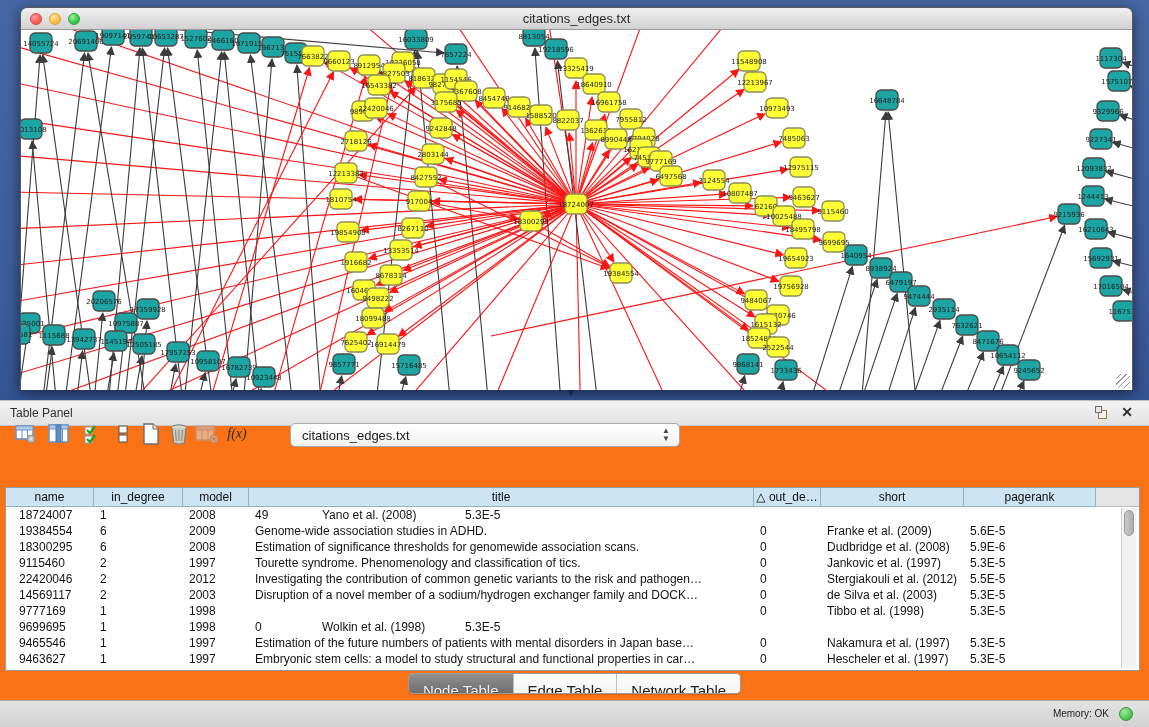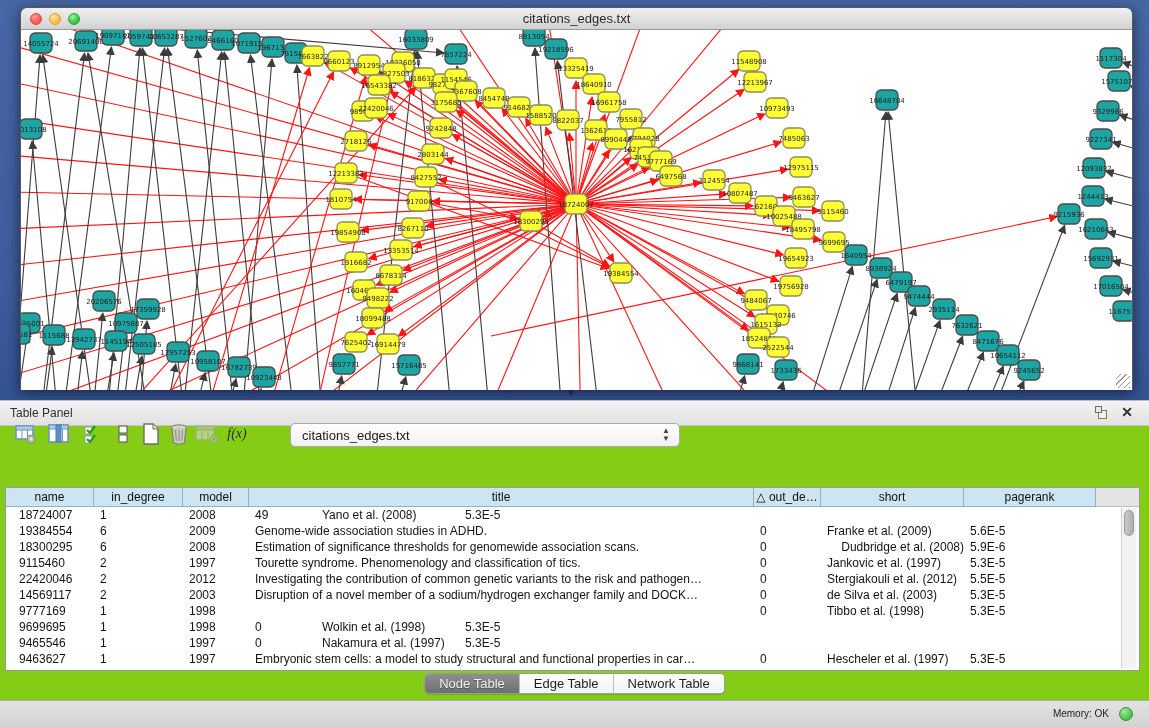--- a/index.html
+++ b/index.html
@@ -23,21 +23,21 @@
   .canvas { position:relative; width:100%; height:360px; background:#ffffff; overflow:hidden; }
   .canvas svg { position:absolute; left:0; top:0; }
   .grip { position:absolute; right:2px; bottom:2px; width:14px; height:14px;
     background:repeating-linear-gradient(135deg,transparent 0 3px,#9a9a9a 3px 4px); }
 
   .split-handle { position:absolute; left:566px; top:388px; color:#15254d;
     font-size:10px; line-height:10px; }
 
   
   .table-panel { position:absolute; left:0; top:400px; width:1149px; height:300px;
-    background:#84cc16; border-top:1px solid #bcbcbc; }
+    background:#f97316; border-top:1px solid #bcbcbc; }
   .panel-head { position:relative; height:25px;
     background:linear-gradient(180deg,#f3f3f3,#e2e2e2); border-bottom:1px solid #c6c6c6; }
   .panel-head .ptitle { position:absolute; left:10px; top:5px; font-size:12px; color:#303030; }
   .float-ic { position:absolute; right:40px; top:5px; width:14px; height:14px; }
   .float-ic .sq1 { position:absolute; left:3px; top:4px; width:9px; height:9px; border:1.5px solid #8a7c45; background:#f4f2e6; }
   .float-ic .sq2 { position:absolute; left:0; top:0; width:7px; height:7px; border:1.5px solid #6e6e6e; background:#e9e9e9; }
   .close-ic { position:absolute; right:16px; top:3px; font-size:14px; font-weight:bold; color:#2e2e2e; cursor:default; }
 
   .toolbar { position:absolute; left:0; top:12px; width:100%; height:44px; }
   .tb-btn { position:absolute; top:8px; width:26px; height:26px; display:flex;
@@ -62,21 +62,21 @@
     white-space:nowrap; overflow:hidden; }
   .td.c0 { padding-left:13px; }
   .vscroll { position:absolute; right:3px; top:20px; bottom:2px; width:15px;
     background:#f2f2f2; border-left:1px solid #d0d0d0; }
   .vthumb { position:absolute; left:2px; top:2px; width:10px; height:26px;
     background:linear-gradient(90deg,#c9c9c9,#adadad); border:1px solid #9a9a9a; border-radius:6px; }
 
   .tabs { position:absolute; left:0; top:272px; width:100%; height:22px; text-align:center; }
   .seg { display:inline-flex; height:21px; border:1px solid #9b9b9b; border-radius:5px;
     overflow:hidden; background:#fdfdfd; box-shadow:0 1px 1px rgba(0,0,0,.15); }
-  .seg .tab { padding:0 14px; font-size:13px; line-height:20px; color:#1e1e1e;
+  .seg .tab { padding:7px 14px; font-size:15px; line-height:20px; color:#1e1e1e;
     border-right:1px solid #bdbdbd; background:linear-gradient(180deg,#fefefe,#f3f3f3); }
   .seg .tab:last-child { border-right:none; }
   .seg .tab.active { background:linear-gradient(180deg,#8f8f8f,#6f6f6f); color:#f2f2f2;
     text-shadow:0 1px 1px rgba(0,0,0,.4); }
 
   .statusbar { position:absolute; left:0; bottom:0; width:1149px; height:27px;
     background:linear-gradient(180deg,#e3e3e3,#d2d2d2); border-top:1px solid #a8a8a8; }
   .mem { position:absolute; right:40px; top:7px; font-size:10px; color:#222; }
   .memdot { position:absolute; right:16px; top:6px; width:14px; height:14px; border-radius:50%;
     background:radial-gradient(circle at 35% 30%,#9fe89f,#46c246 70%); border:1px solid #379337; }
@@ -618,21 +618,21 @@
           <div class="td c4" style="width: 67px;">0</div>
           <div class="td c5" style="width: 143px;">Franke et al. (2009)</div>
           <div class="td c6" style="width: 132px;">5.6E-5</div>
         </div>
         <div class="trow">
           <div class="td c0" style="width: 88px;">18300295</div>
           <div class="td c1" style="width: 89px;">6</div>
           <div class="td c2" style="width: 66px;">2008</div>
           <div class="td c3" style="width: 505px;">Estimation of significance thresholds for genomewide association scans.</div>
           <div class="td c4" style="width: 67px;">0</div>
-          <div class="td c5" style="width: 143px; text-align: right;">Dudbridge et al. (2008)</div>
+          <div class="td c5" style="width: 143px;">Dudbridge et al. (2008)</div>
           <div class="td c6" style="width: 132px;">5.9E-6</div>
         </div>
         <div class="trow">
           <div class="td c0" style="width: 88px;">9115460</div>
           <div class="td c1" style="width: 89px;">2</div>
           <div class="td c2" style="width: 66px;">1997</div>
           <div class="td c3" style="width: 505px;">Tourette syndrome. Phenomenology and classification of tics.</div>
           <div class="td c4" style="width: 67px;">0</div>
           <div class="td c5" style="width: 143px;">Jankovic et al. (1997)</div>
           <div class="td c6" style="width: 132px;">5.3E-5</div>
@@ -669,20 +669,21 @@
           <div class="td c1" style="width: 89px;">1</div>
           <div class="td c2" style="width: 66px;">1998</div>
           <div class="td c4" style="width: 67px;">0</div>
           <div class="td c5" style="width: 143px;">Wolkin et al. (1998)</div>
           <div class="td c6" style="width: 132px;">5.3E-5</div>
         </div>
         <div class="trow">
           <div class="td c0" style="width: 88px;">9465546</div>
           <div class="td c1" style="width: 89px;">1</div>
           <div class="td c2" style="width: 66px;">1997</div>
+          <div class="td c3" style="width: 505px;">Estimation of the future numbers of patients with mental disorders in Japan base…</div>
           <div class="td c4" style="width: 67px;">0</div>
           <div class="td c5" style="width: 143px;">Nakamura et al. (1997)</div>
           <div class="td c6" style="width: 132px;">5.3E-5</div>
         </div>
         <div class="trow">
           <div class="td c0" style="width: 88px;">9463627</div>
           <div class="td c1" style="width: 89px;">1</div>
           <div class="td c2" style="width: 66px;">1997</div>
           <div class="td c3" style="width: 505px;">Embryonic stem cells: a model to study structural and functional properties in car…</div>
           <div class="td c4" style="width: 67px;">0</div>

